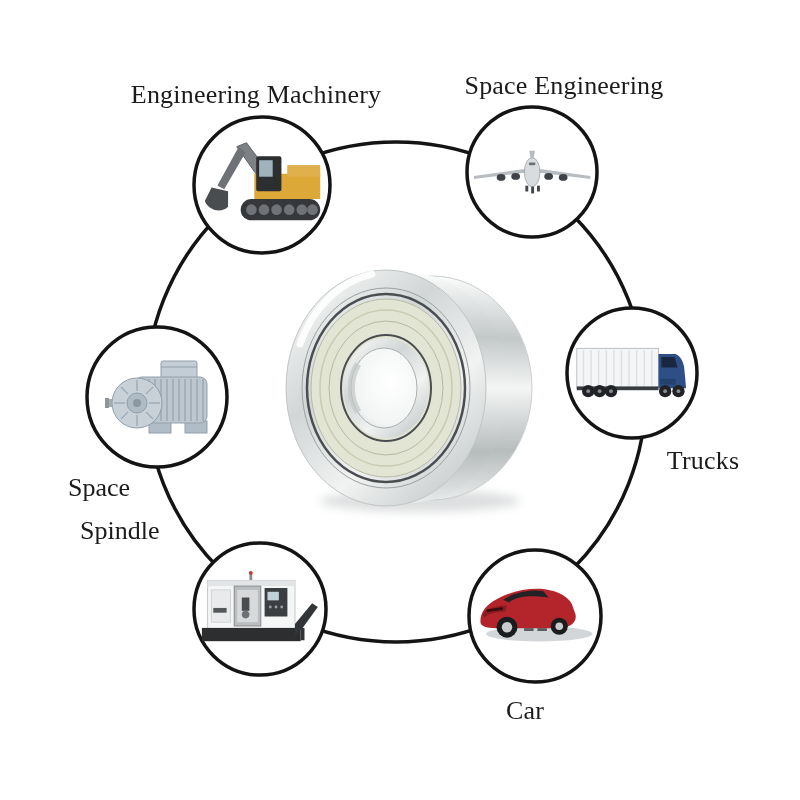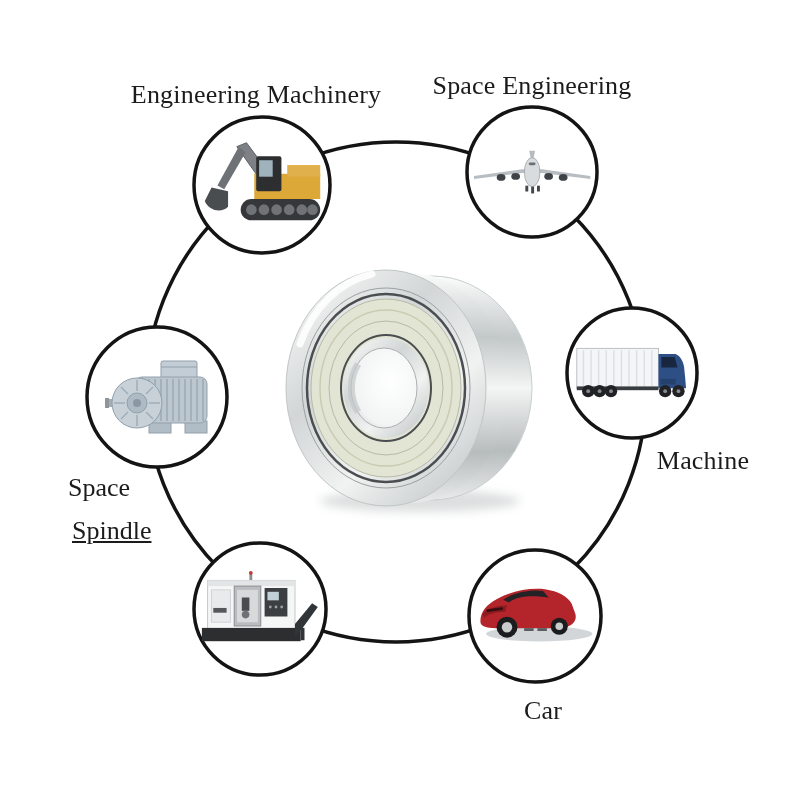--- a/index.html
+++ b/index.html
@@ -10,21 +10,21 @@
   }
   #diagram-svg{position:absolute;left:0;top:0;}
   .label{
     position:absolute;font-size:26px;color:#1b1b1b;white-space:nowrap;
     transform:translate(-50%,-50%);letter-spacing:0.2px;
   }
   .label-block{
     position:absolute;font-size:26px;color:#1b1b1b;white-space:nowrap;
     line-height:43px;
   }
-  .label-block .line2{margin-left:4px;text-decoration:underline;}
+  .label-block .line2{margin-left:12px;}
   .node-circle{fill:#ffffff;stroke:#141414;stroke-width:3.5;}
 </style>
 </head>
 <body>
 
 <div id="stage">
 
   <svg id="diagram-svg" width="800" height="800" viewBox="0 0 800 800">
     <defs>
       <linearGradient id="mOuter" x1="0" y1="0" x2="0" y2="1">
@@ -225,25 +225,25 @@
             <line x1="16" y1="36" x2="23" y2="43"></line>
         </g>
         <circle cx="32" cy="52" r="10" fill="#aebbc5" stroke="#8fa0ac" stroke-width="1"></circle>
         <circle cx="32" cy="52" r="4" fill="#8b98a3"></circle>
       </g>
     </g>
   </svg>
 
   <div class="label" style="left:256px;top:95px">Engineering Machinery</div>
 
-  <div class="label" style="left:532px;top:86px">Space Engineering</div>
-
-  <div class="label" style="left:703px;top:461px">Machine</div>
-
-  <div class="label" style="left:543px;top:711px">Car</div>
+  <div class="label" style="left:564px;top:86px">Space Engineering</div>
+
+  <div class="label" style="left:703px;top:461px">Trucks</div>
+
+  <div class="label" style="left:525px;top:711px">Car</div>
 
 
   <div class="label-block" style="left:68px;top:466px">
     <div>Space</div>
     <div class="line2">Spindle</div>
   </div>
 
 </div>
 
 </body></html>

